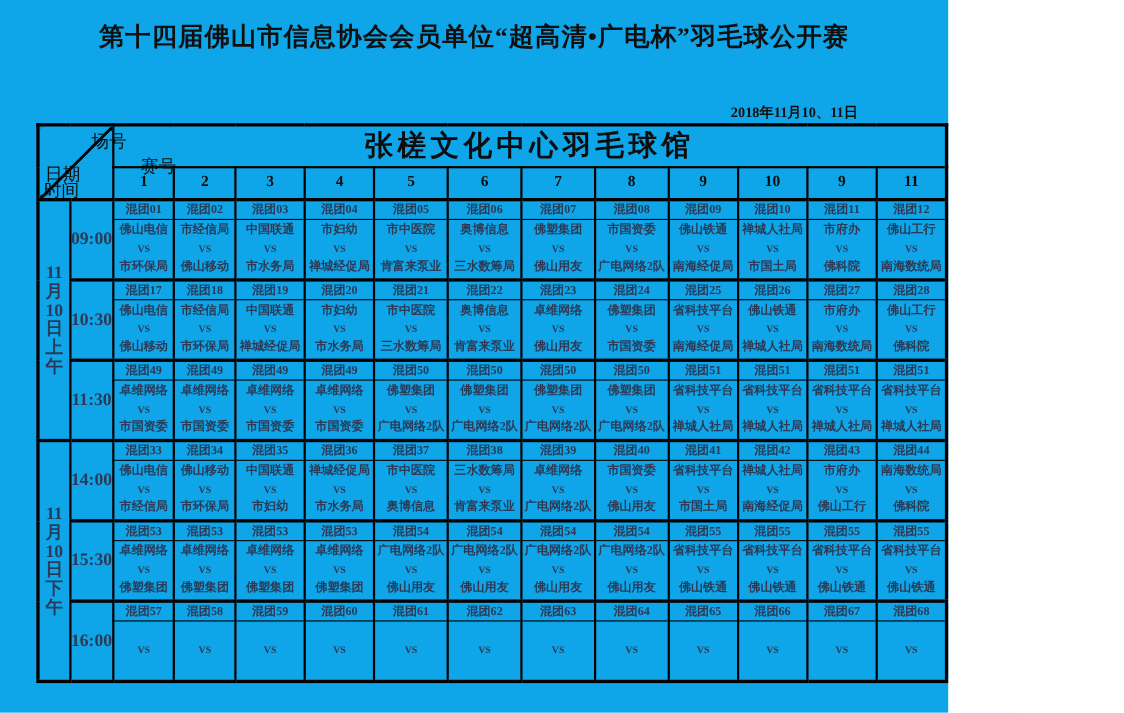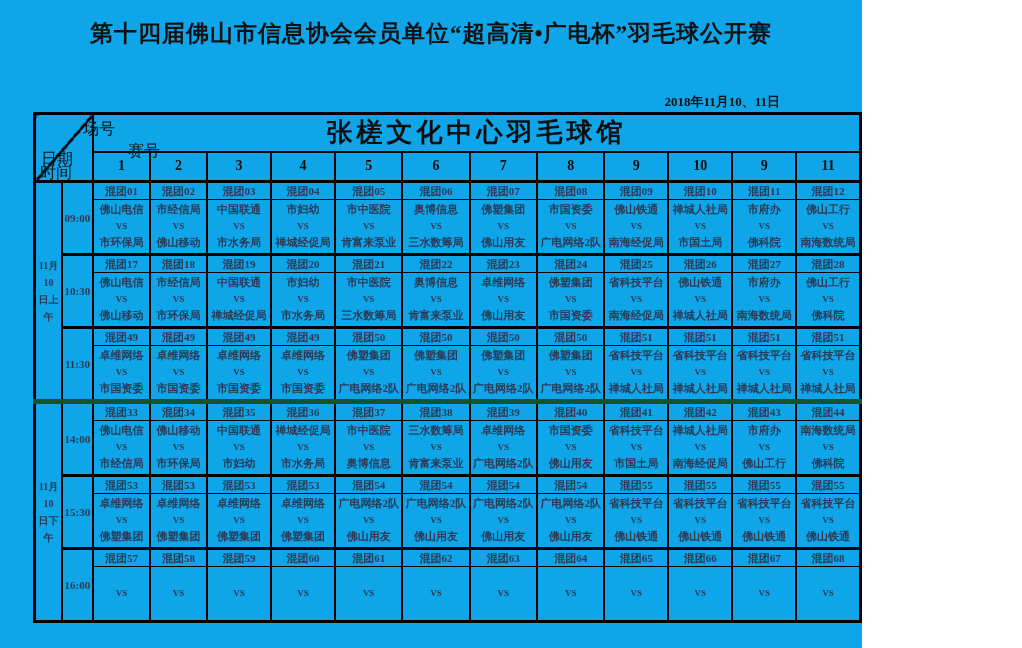--- a/index.html
+++ b/index.html
@@ -27,25 +27,25 @@
       transparent calc(50% - 1.3px),#000 calc(50% - 1.3px),
       #000 calc(50% + 1.3px),transparent calc(50% + 1.3px));}
   .c-lab{position:absolute;font-size:16px;font-weight:normal;color:#0d0d0d;white-space:nowrap;}
   .c1{top:4px;left:47px;}
   .c2{top:26px;left:52px;margin-left:40px;}
   .c3{top:34px;left:5px;}
   .c4{top:48px;left:4px;}
 
   tr.block-row{height:70px;}
   tr.block-row > td{border-top:3px solid #000;border-bottom:3px solid #000;}
-  tr.group-sep > td{border-top:5px solid #14532d;}
-
-  .date-cell{font-size:10px;font-weight:bold;text-align:center;color:#2c3a55;
+  tr.group-sep > td{border-top:3px solid #14532d;}
+
+  .date-cell{font-size:16px;font-weight:bold;text-align:center;color:#2c3a55;
     white-space:pre-line;line-height:17px;}
-  .time-cell{border:3px solid #000;font-size:11px;font-weight:bold;text-align:center;color:#2c3a55;}
+  .time-cell{border:3px solid #000;font-size:16px;font-weight:bold;text-align:center;color:#2c3a55;}
 
   td.match{vertical-align:top;}
   .m-label{height:16px;line-height:16px;text-align:center;font-size:11px;font-weight:bold;
     color:#2c3a55;border-bottom:1px solid #000;}
   .m-teams{height:46px;display:flex;flex-direction:column;justify-content:space-between;
     align-items:center;padding:3px 1px 4px;}
   .team{font-size:11px;font-weight:bold;color:#2c3a55;line-height:13px;min-height:13px;
     white-space:nowrap;}
   .vs{font-size:9px;font-weight:bold;color:#2c3a55;line-height:10px;}
 </style>

